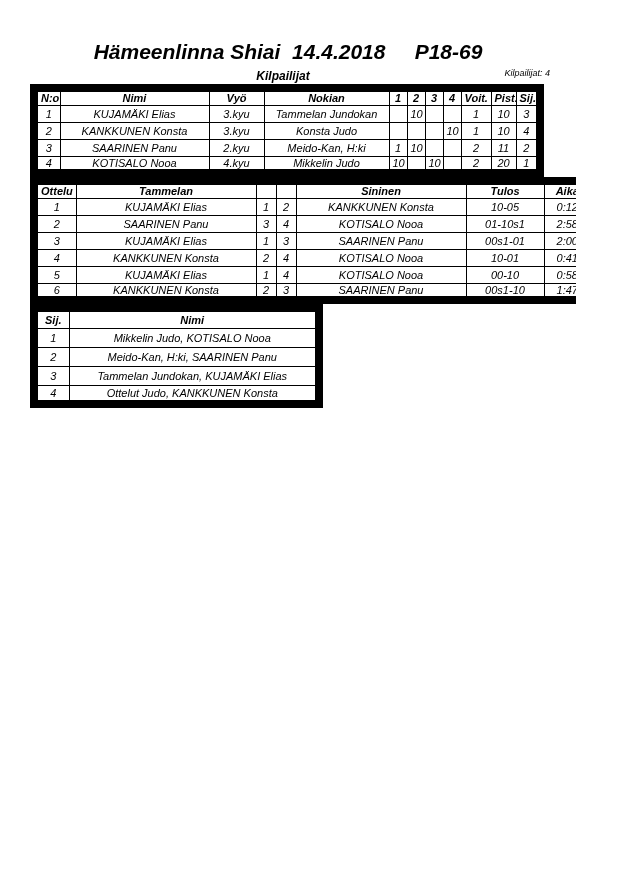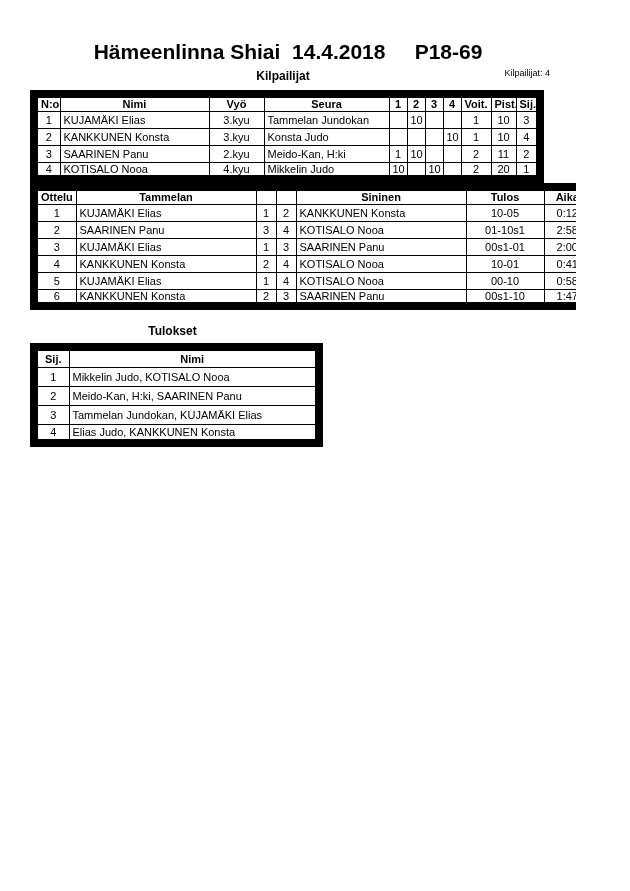--- a/index.html
+++ b/index.html
@@ -4,40 +4,41 @@
 <style>
   * { box-sizing: border-box; }
   html, body { margin: 0; padding: 0; background: #ffffff; }
   body { font-family: "Liberation Sans", "DejaVu Sans", sans-serif; color: #000000; }
   .page {
     position: relative;
     width: 576px;
     height: 891px;
     background: #ffffff;
     overflow: hidden;
+    font-style: italic;
   }
   .title {
     padding-top: 40px;
     text-align: center;
     font-size: 21px;
     font-weight: bold;
     white-space: pre;
   }
   .competitors-note {
     position: absolute;
     top: 68px;
     right: 26px;
     font-size: 9px;
   }
   .table-heading {
     font-weight: bold;
     font-size: 12px;
     text-align: center;
   }
-  .h1 { width: 506px; margin: 5px 0 7px 30px; }
+  .h1 { width: 506px; margin: 5px 0 1px 30px; }
   .h2 { width: 560px; margin: 36px 0 4px 30px; }
   .h3 { width: 285px; margin: 14px 0 5px 30px; }
   table {
     border-collapse: collapse;
     table-layout: fixed;
     margin-left: 30px;
     border: 8px solid #000000;
   }
   .t1 { width: 506px; }
   .t2 { width: 560px; }
@@ -47,21 +48,21 @@
     font-size: 11px;
     padding: 0 3px;
     height: 17px;
     white-space: nowrap;
     overflow: hidden;
   }
   th { font-weight: bold; }
   .t3 th { height: 20px; }
   .t3 td { height: 19px; }
   .c { text-align: center; }
-  .l { text-align: left; }
+  .l { text-align: center; }
 </style>
 </head>
 <body>
 
 <div class="page">
 
   <div class="title">Hämeenlinna Shiai  14.4.2018     P18-69</div>
   <div class="competitors-note">Kilpailijat: 4</div>
 
   <div>
@@ -78,21 +79,21 @@
           <col style="width:18px">
         <col style="width:30px">
           <col style="width:25px">
           <col style="width:24px">
       </colgroup>
       <thead>
         <tr>
           <th class="c">N:o</th>
           <th class="c">Nimi</th>
           <th class="c">Vyö</th>
-          <th class="c">Seura</th>
+          <th class="c">Nokian</th>
           <th class="c">1</th>
           <th class="c">2</th>
           <th class="c">3</th>
           <th class="c">4</th>
           <th class="c">Voit.</th>
           <th class="c">Pist.</th>
           <th class="c">Sij.</th>
         </tr>
       </thead>
       <tbody>
@@ -227,21 +228,20 @@
           <td class="c">3</td>
           <td class="l">SAARINEN Panu</td>
           <td class="c">00s1-10</td>
           <td class="c">1:47</td>
         </tr>
       </tbody>
     </table>
   </div>
 
   <div>
-    <div class="table-heading h3">Tulokset</div>
     <table class="t3">
       <colgroup>
         <col style="width:35px">
           <col style="width:250px">
       </colgroup>
       <thead>
         <tr>
           <th class="c">Sij.</th>
           <th class="c">Nimi</th>
         </tr>
@@ -254,19 +254,19 @@
         <tr>
           <td class="c">2</td>
           <td class="l">Meido-Kan, H:ki, SAARINEN Panu</td>
         </tr>
         <tr>
           <td class="c">3</td>
           <td class="l">Tammelan Jundokan, KUJAMÄKI Elias</td>
         </tr>
         <tr>
           <td class="c">4</td>
-          <td class="l">Elias Judo, KANKKUNEN Konsta</td>
+          <td class="l">Ottelut Judo, KANKKUNEN Konsta</td>
         </tr>
       </tbody>
     </table>
   </div>
 
 </div>
 
 </body></html>

